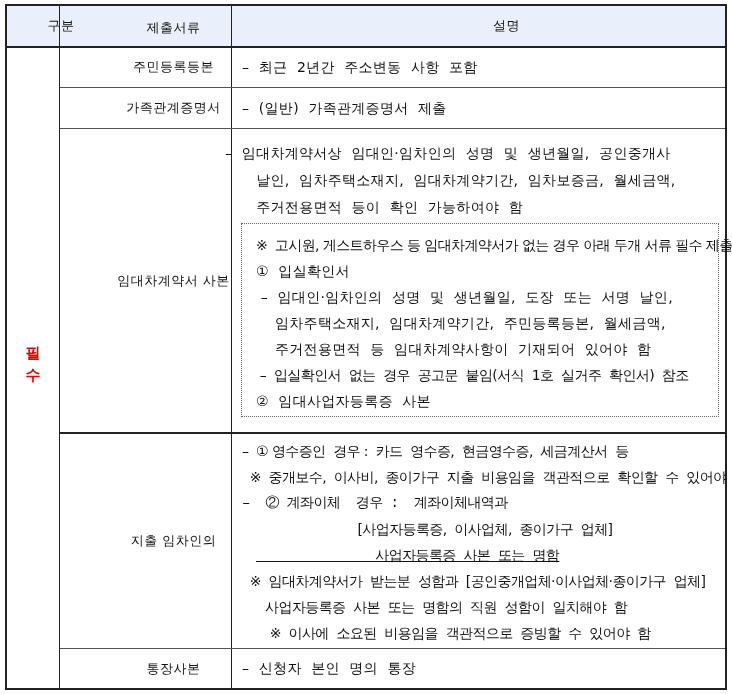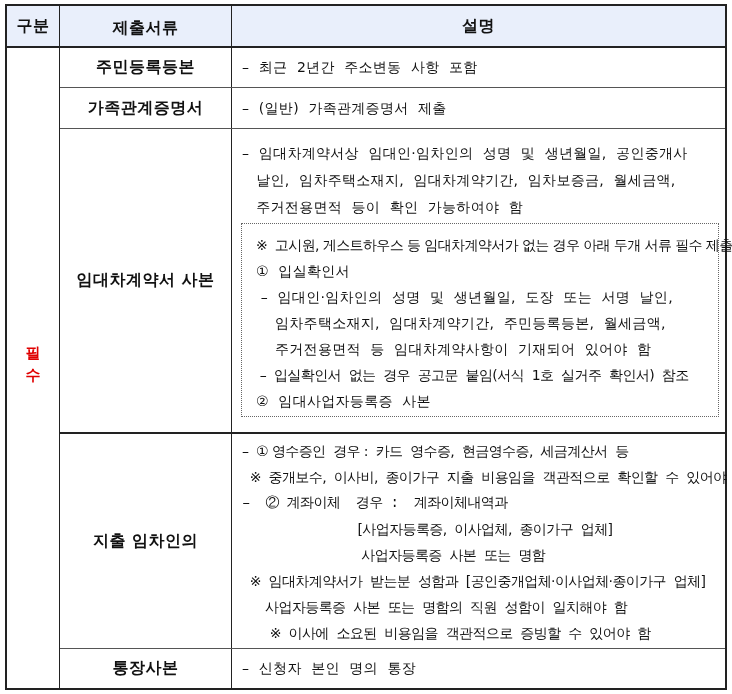--- a/index.html
+++ b/index.html
@@ -5,21 +5,21 @@
   html, body { margin:0; padding:0; background:#ffffff; }
   body { width:732px; height:694px; position:relative; overflow:hidden;
          font-family:"DejaVu Sans", "Liberation Sans", sans-serif; color:#111; }
   .tbl { position:absolute; left:5px; top:4px; width:722px; height:686px;
          border:2px solid #222; box-sizing:border-box; }
   .hline { position:absolute; height:0; border-top:1.5px solid #555; }
   .hline.dark { border-top:2px solid #222; }
   .vline { position:absolute; width:0; border-left:1.5px solid #222; }
   .header-bg { position:absolute; left:0; top:0; width:718px; height:40px; background:#e9effb; }
   .cell-c { position:absolute; display:flex; align-items:center; justify-content:center;
-            font-weight:bold; font-size:16px; letter-spacing:0.5px; text-align:center; }
+            font-weight:normal; font-size:13px; letter-spacing:0.5px; text-align:center;margin-left:28px; }
   .desc { position:absolute; font-size:14px; line-height:26px; white-space:pre; letter-spacing:0.3px; }
   .desc-tight { letter-spacing:-0.6px; }
   .red { color:#e00000; }
   .dotbox { position:absolute; border:1px dotted #666; box-sizing:border-box; }
   .pilsu { position:absolute; display:flex; flex-direction:column; align-items:center;
            font-weight:bold; font-size:15px; line-height:22px; }
 </style>
 </head>
 <body>
 
@@ -45,39 +45,39 @@
     <span>수</span>
   </div>
 
   <div class="cell-c" style="left:53px; top:41px; width:171px; height:40px;">주민등록등본</div>
   <div class="desc" style="left:235px; top:48px;">–  최근  2년간  주소변동  사항  포함</div>
 
   <div class="cell-c" style="left:53px; top:82px; width:171px; height:40px;">가족관계증명서</div>
   <div class="desc" style="left:235px; top:89px;">–  (일반)  가족관계증명서  제출</div>
 
   <div class="cell-c" style="left:53px; top:123px; width:171px; height:303px;">임대차계약서 사본</div>
-  <div class="desc" style="left:235px; top:134px;">–  임대차계약서상  임대인·임차인의  성명  및  생년월일,  공인중개사</div>
+  <div class="desc" style="left:218px; top:134px;">–  임대차계약서상  임대인·임차인의  성명  및  생년월일,  공인중개사</div>
   <div class="desc" style="left:235px; top:161px;">   날인,  임차주택소재지,  임대차계약기간,  임차보증금,  월세금액,</div>
   <div class="desc" style="left:235px; top:188px;">   주거전용면적  등이  확인  가능하여야  함</div>
 
   <div class="dotbox" style="left:234px; top:217px; width:478px; height:194px;">
     <div class="desc desc-tight" style="left:14px; top:8px;">※  고시원, 게스트하우스 등 임대차계약서가 없는 경우 아래 두개 서류 필수 제출</div>
     <div class="desc" style="left:14px; top:34px;">①  입실확인서</div>
     <div class="desc" style="left:14px; top:60px;"> –  임대인·임차인의  성명  및  생년월일,  도장  또는  서명  날인,</div>
     <div class="desc" style="left:14px; top:86px;">    임차주택소재지,  임대차계약기간,  주민등록등본,  월세금액,</div>
     <div class="desc" style="left:14px; top:112px;">    주거전용면적  등  임대차계약사항이  기재되어  있어야  함</div>
     <div class="desc desc-tight" style="left:14px; top:138px;"> –  입실확인서  없는  경우  공고문  붙임(서식  1호  실거주  확인서)  참조</div>
     <div class="desc" style="left:14px; top:164px;">②  임대사업자등록증  사본</div>
   </div>
 
   <div class="cell-c" style="left:53px; top:428px; width:171px; height:214px;">지출 임차인의</div>
   <div class="desc desc-tight" style="left:235px; top:432px;">–  ① 영수증인  경우 :  카드  영수증,  현금영수증,  세금계산서  등</div>
   <div class="desc desc-tight" style="left:235px; top:458px;">  ※  중개보수,  이사비,  종이가구  지출  비용임을  객관적으로  확인할  수  있어야  함</div>
   <div class="desc desc-tight" style="left:235px; top:484px;font-family:Liberation Mono, monospace;">–  ② 계좌이체  경우 :  계좌이체내역과</div>
   <div class="desc desc-tight" style="left:235px; top:510px;">                              [사업자등록증,  이사업체,  종이가구  업체]</div>
-  <div class="desc desc-tight" style="left:235px; top:536px;">                               사업자등록증  사본  또는  명함</div>
+  <div class="desc desc-tight" style="left:249px; top:536px;text-decoration:underline;">                               사업자등록증  사본  또는  명함</div>
   <div class="desc desc-tight" style="left:235px; top:562px;">  ※  임대차계약서가  받는분  성함과  [공인중개업체·이사업체·종이가구  업체]</div>
   <div class="desc desc-tight" style="left:235px; top:588px;">      사업자등록증  사본  또는  명함의  직원  성함이  일치해야  함</div>
   <div class="desc desc-tight" style="left:235px; top:614px;margin-left:20px;">  ※  이사에  소요된  비용임을  객관적으로  증빙할  수  있어야  함</div>
 
   <div class="cell-c" style="left:53px; top:643px; width:171px; height:39px;">통장사본</div>
   <div class="desc" style="left:235px; top:649px;">–  신청자  본인  명의  통장</div>
 </div>
 
 </body></html>

